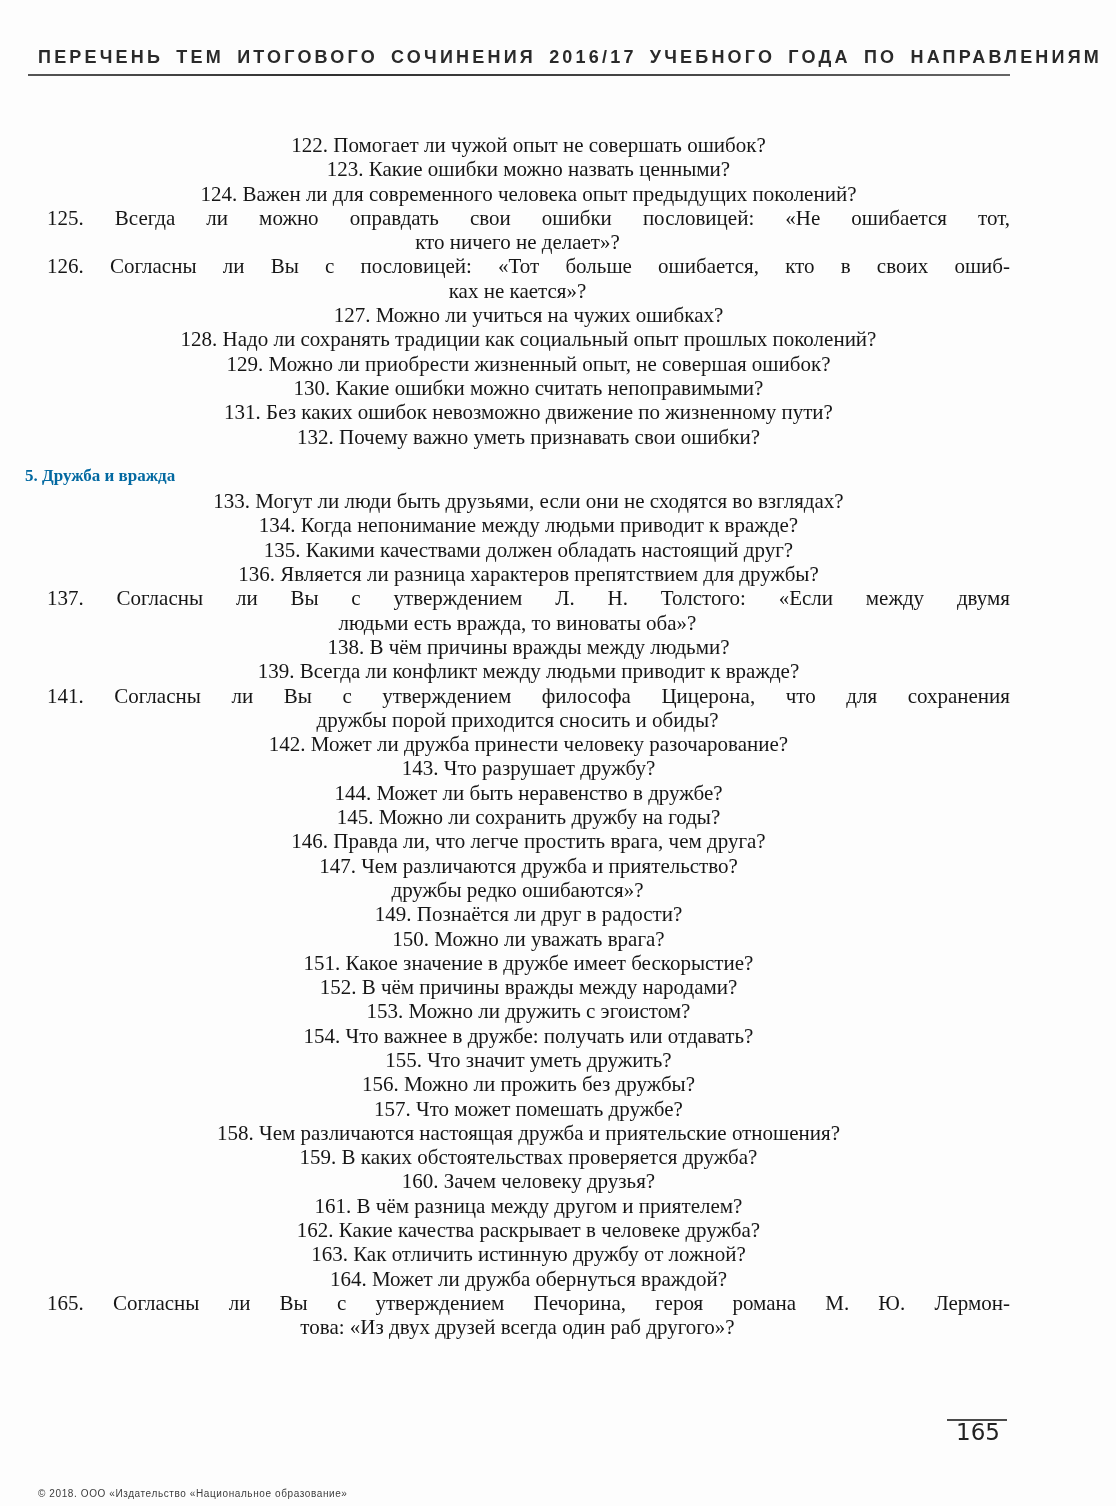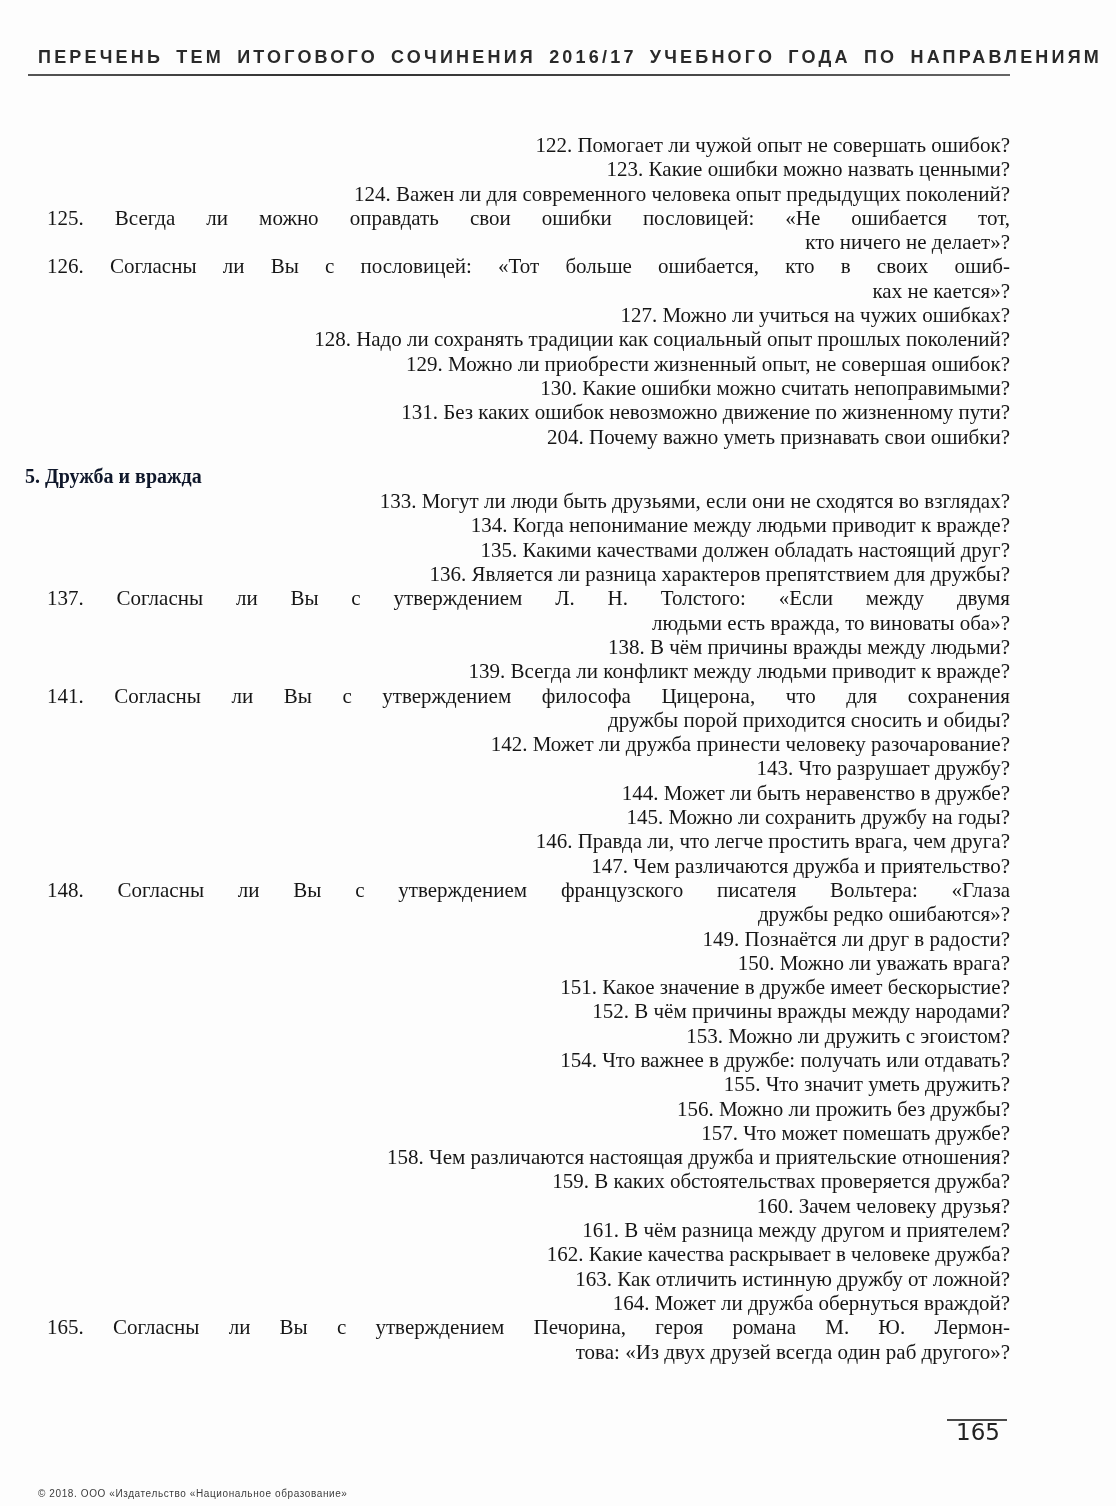--- a/index.html
+++ b/index.html
@@ -24,24 +24,24 @@
     background:linear-gradient(90deg,#555,#303030 30%,#4a4a4a 70%,#666);
   }
   
   .content{
     position:absolute;top:133px;left:25px;width:985px;
     font-size:21px;line-height:24.3px;
     color:#161616;
   }
   .item{margin:0;padding:0;}
   .line-just{display:block;text-align:justify;text-align-last:justify;}
-  .line-last{display:block;text-align:right;}
+  .line-last{display:block;text-align:center;}
   .line-first{padding-left:22px;}
   .section-heading{
-    font-size:20px;font-weight:700;color:#0f172a;
+    font-size:17px;font-weight:700;color:#0369a1;
     margin:15px 0 1px 0;padding:0;line-height:24.3px;
     font-family:"Liberation Serif",serif;
   }
   
   .copyright{
     position:absolute;left:38px;top:1457px;
     font-family:"Liberation Sans",sans-serif;
     font-size:10px;letter-spacing:0.6px;
     color:#3c3c3c;
     margin-top:31px;
@@ -90,21 +90,21 @@
       <p class="item">
         <span class="line-last line-first">129.  Можно ли приобрести жизненный опыт, не совершая ошибок?</span>
       </p>
       <p class="item">
         <span class="line-last line-first">130.  Какие ошибки можно считать непоправимыми?</span>
       </p>
       <p class="item">
         <span class="line-last line-first">131.  Без каких ошибок невозможно движение по жизненному пути?</span>
       </p>
       <p class="item">
-        <span class="line-last line-first">204.  Почему важно уметь признавать свои ошибки?</span>
+        <span class="line-last line-first">132.  Почему важно уметь признавать свои ошибки?</span>
       </p>
     </div>
   <h2 class="section-heading">5. Дружба и вражда</h2>
   <div id="list-part2">
       <p class="item">
         <span class="line-last line-first">133.  Могут ли люди быть друзьями, если они не сходятся во взглядах?</span>
       </p>
       <p class="item">
         <span class="line-last line-first">134.  Когда непонимание между людьми приводит к вражде?</span>
       </p>
@@ -140,21 +140,20 @@
       <p class="item">
         <span class="line-last line-first">145.  Можно ли сохранить дружбу на годы?</span>
       </p>
       <p class="item">
         <span class="line-last line-first">146.  Правда ли, что легче простить врага, чем друга?</span>
       </p>
       <p class="item">
         <span class="line-last line-first">147.  Чем различаются дружба и приятельство?</span>
       </p>
       <p class="item">
-        <span class="line-just line-first">148.  Согласны ли Вы с утверждением французского писателя Вольтера: «Глаза</span>
         <span class="line-last">дружбы редко ошибаются»?</span>
       </p>
       <p class="item">
         <span class="line-last line-first">149.  Познаётся ли друг в радости?</span>
       </p>
       <p class="item">
         <span class="line-last line-first">150.  Можно ли уважать врага?</span>
       </p>
       <p class="item">
         <span class="line-last line-first">151.  Какое значение в дружбе имеет бескорыстие?</span>

